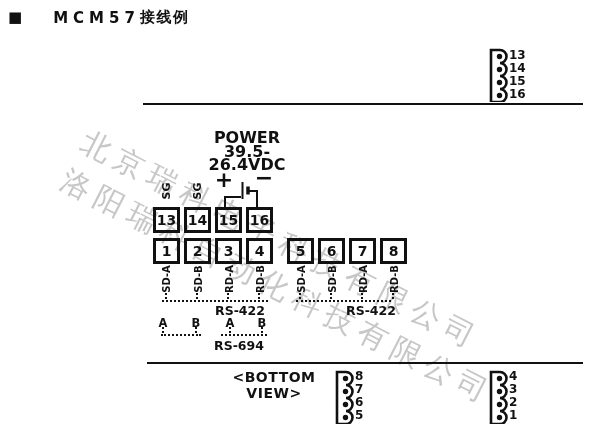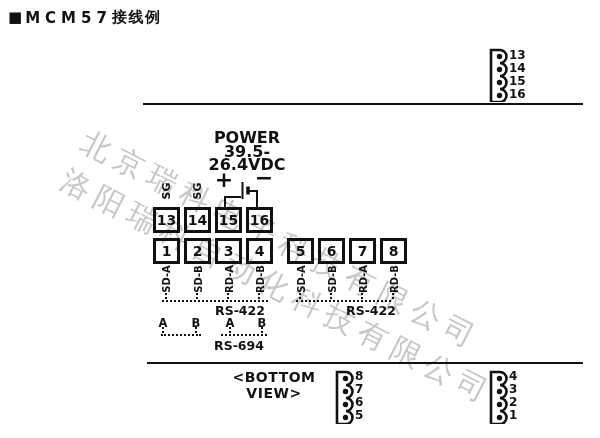--- a/index.html
+++ b/index.html
@@ -9,21 +9,21 @@
     background:var(--background); color:var(--ink);
     font-family:"DejaVu Sans","Liberation Sans",sans-serif;
   }
   .watermark {
     position:absolute; z-index:0; white-space:nowrap;
     font-size:30px; letter-spacing:7px; color:var(--watermark);
     transform:rotate(27deg); transform-origin:left top; font-weight:400;
   }
   .title { position:absolute; left:8px; top:8px; display:flex; align-items:center; z-index:2; }
   .title-marker { font-size:15px; line-height:15px; margin-right:3px; }
-  .title-model { font-size:15px; font-weight:700; letter-spacing:5px; }
+  .title-model { font-size:15px; font-weight:700; letter-spacing:5px;margin-left:28px; }
   .title-suffix { font-size:15px; font-weight:600; letter-spacing:1.5px; }
   .view-label { position:absolute; font-weight:700; font-size:14px; letter-spacing:0.5px; text-align:center; z-index:2; }
   .rule { position:absolute; height:2px; background:var(--ink); z-index:2; }
   .power { position:absolute; text-align:center; font-weight:700; font-size:16px; line-height:13.5px; z-index:2; }
   .sym { position:absolute; width:22px; text-align:center; font-size:22px; font-weight:700; line-height:22px; z-index:2; }
   .box {
     position:absolute; width:21px; height:20px; border:3px solid var(--ink);
     display:flex; align-items:center; justify-content:center;
     font-size:14px; font-weight:600; background:transparent; z-index:2;
   }

